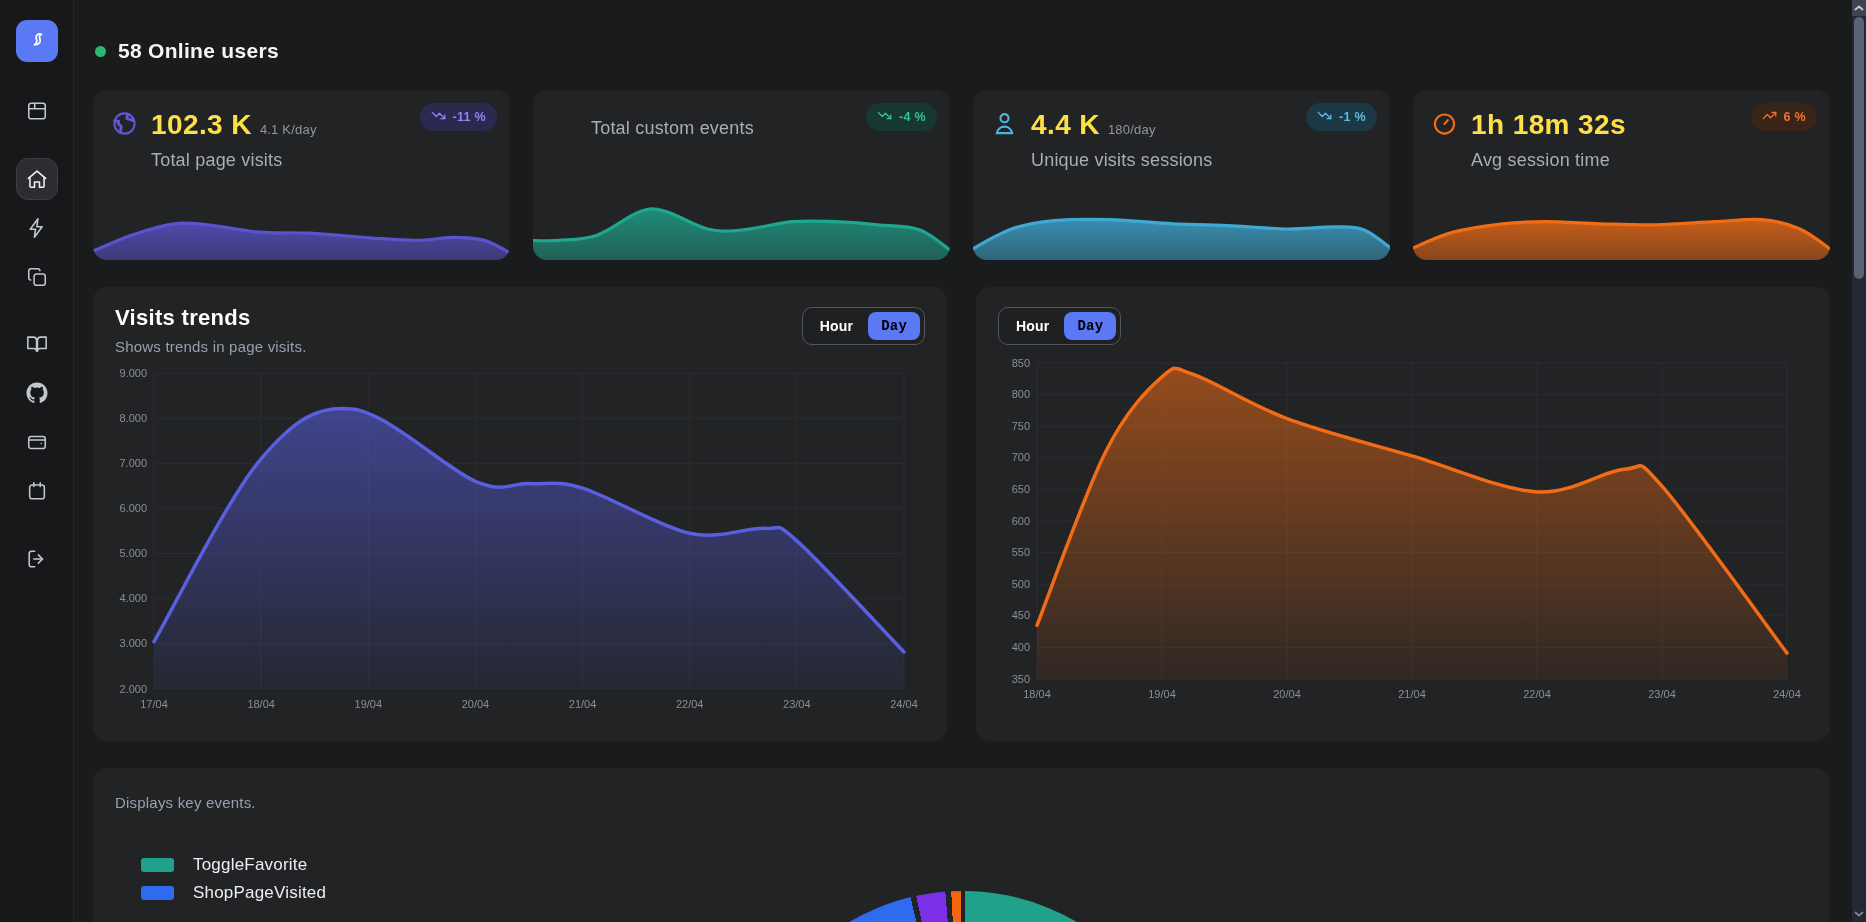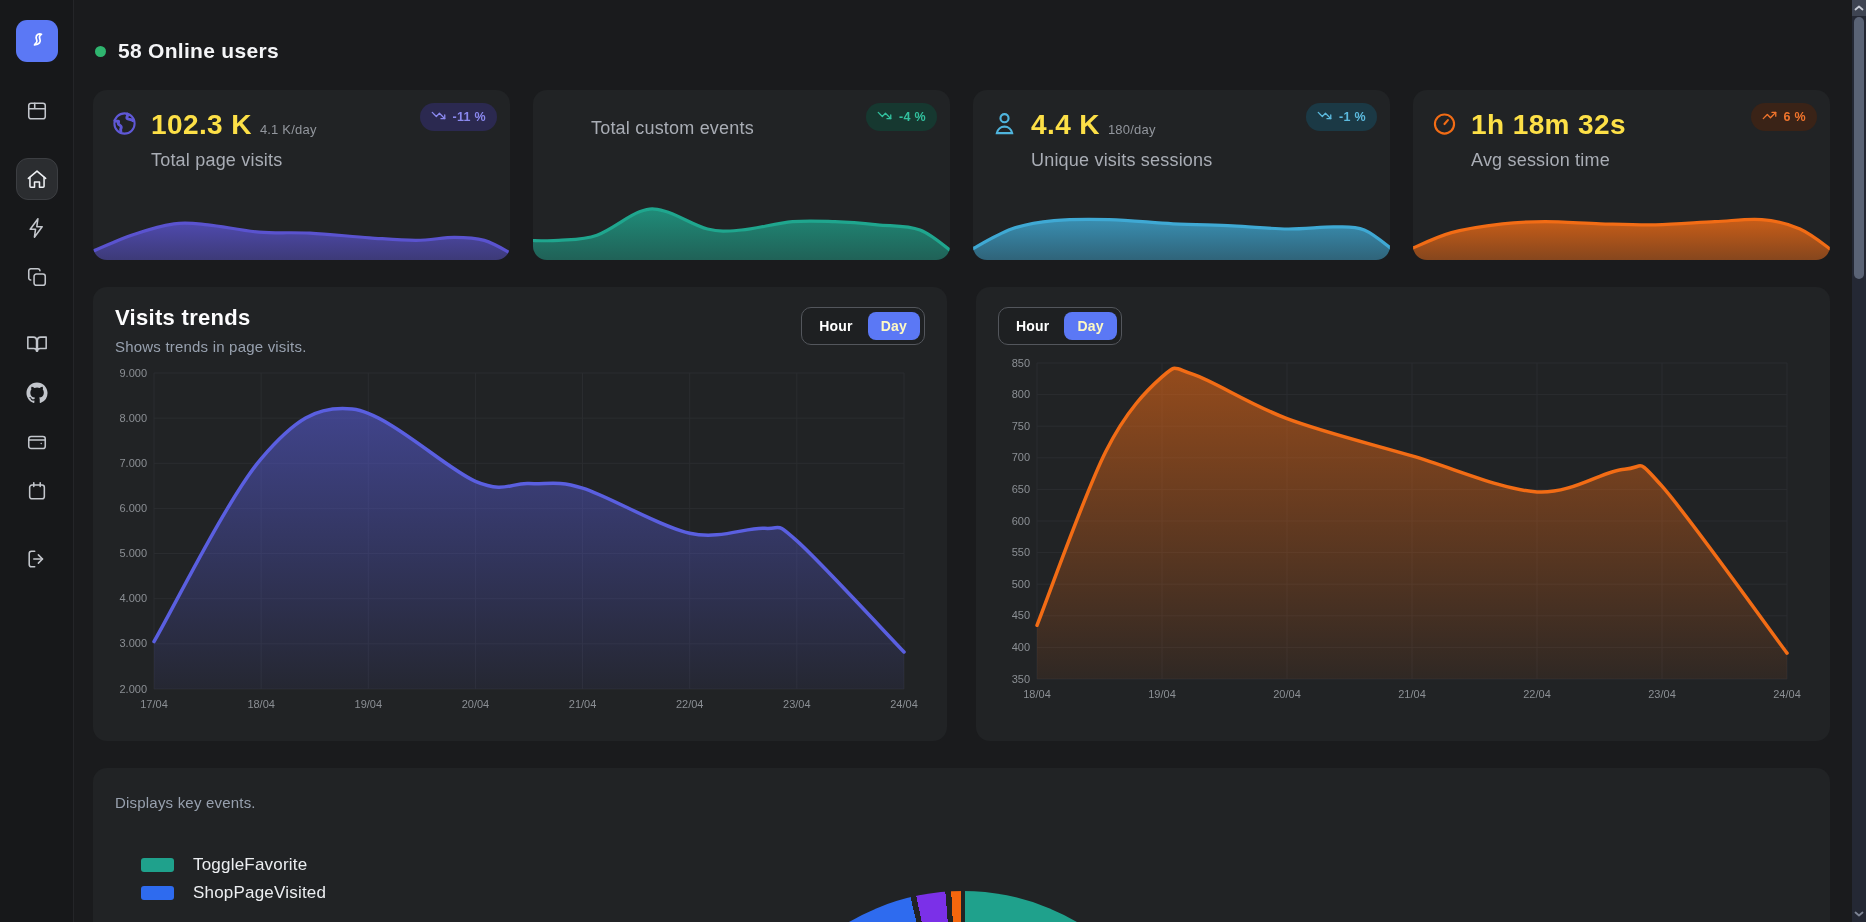--- a/index.html
+++ b/index.html
@@ -64,21 +64,21 @@
   .chart-card { background:#212325; border-radius:14px; height:454px; padding:18px 22px 8px 16px; }
   .chart-head { display:flex; justify-content:space-between; align-items:flex-start; padding-left:6px; }
   .chart-title { font-size:22px; font-weight:700; color:#fdfdfe; letter-spacing:.3px; }
   .chart-sub { font-size:15px; color:#97a0ae; margin-top:7px; letter-spacing:.2px; }
   .toggle {
     display:flex; align-items:center; gap:2px;
     border:1px solid #53565c; border-radius:10px;
     padding:4px; background:#1e2022; margin-top:2px;
   }
   .toggle .opt { font-size:14px; font-weight:700; padding:6px 13px; color:#fff; border-radius:8px; cursor:pointer; letter-spacing:.2px;text-align:right; }
-  .toggle .opt.active { color:#fef9c3; }
+  .toggle .opt.active { color:#000000;font-family:Liberation Mono, monospace; }
   .bigchart { width:100%; height:352px; display:block; margin-top:8px; }
   
   .topevents {
     position:relative; background:#212325; border-radius:14px;
     margin-top:27px; height:400px; padding:19px 22px; overflow:hidden;
   }
   .legend { margin:44px 0 0 14px; display:flex; flex-direction:column; gap:8px; width:max-content; }
   .legitem { display:flex; align-items:center; gap:19px; cursor:pointer;padding-left:12px; }
   .legswatch { width:33px; height:14px; border-radius:3px; flex-shrink:0; }
   .leglabel { font-size:17px; color:#eceef1; letter-spacing:.2px; }

